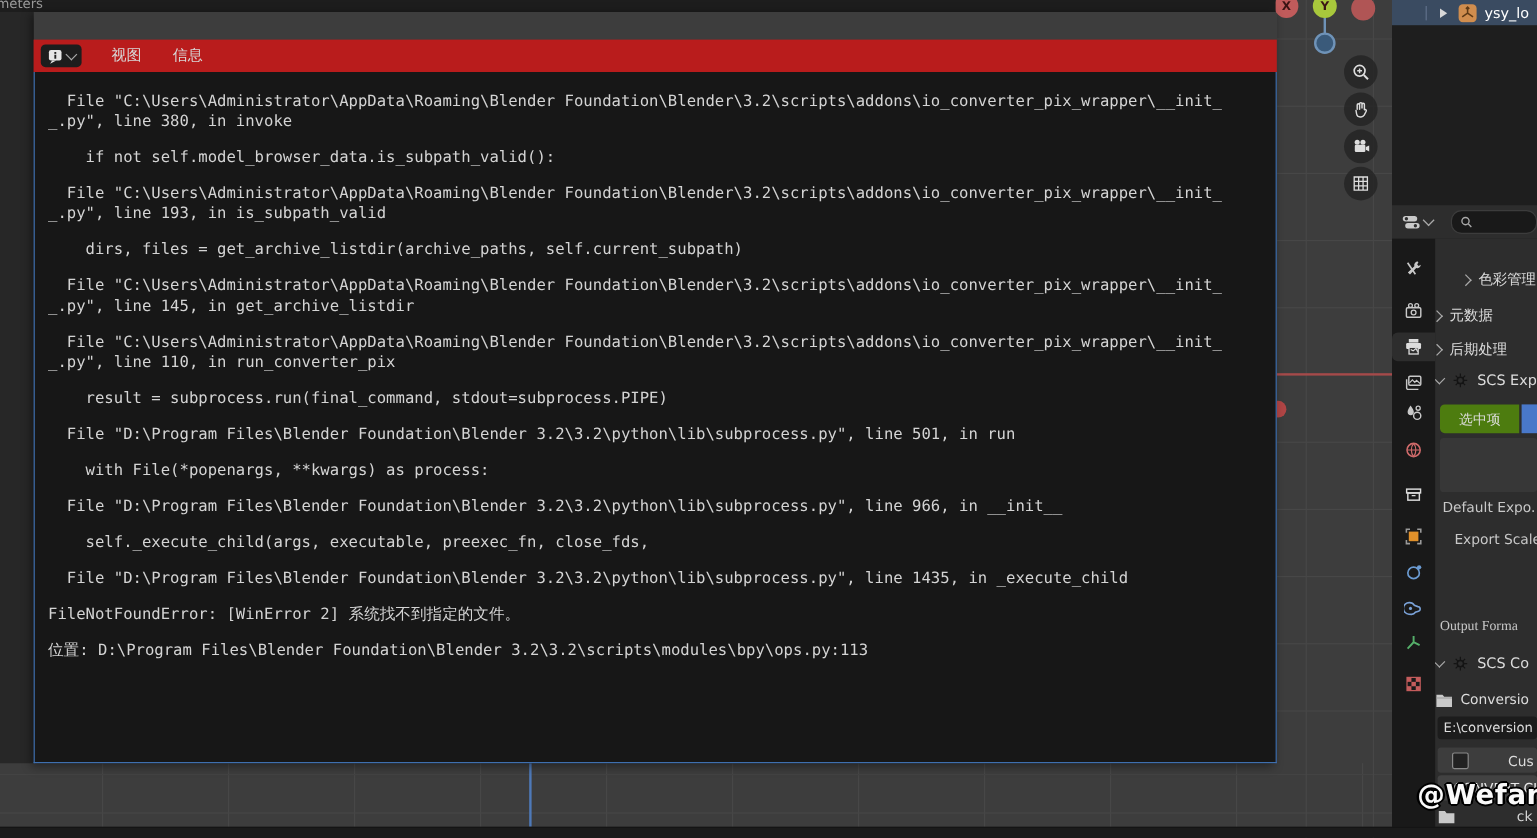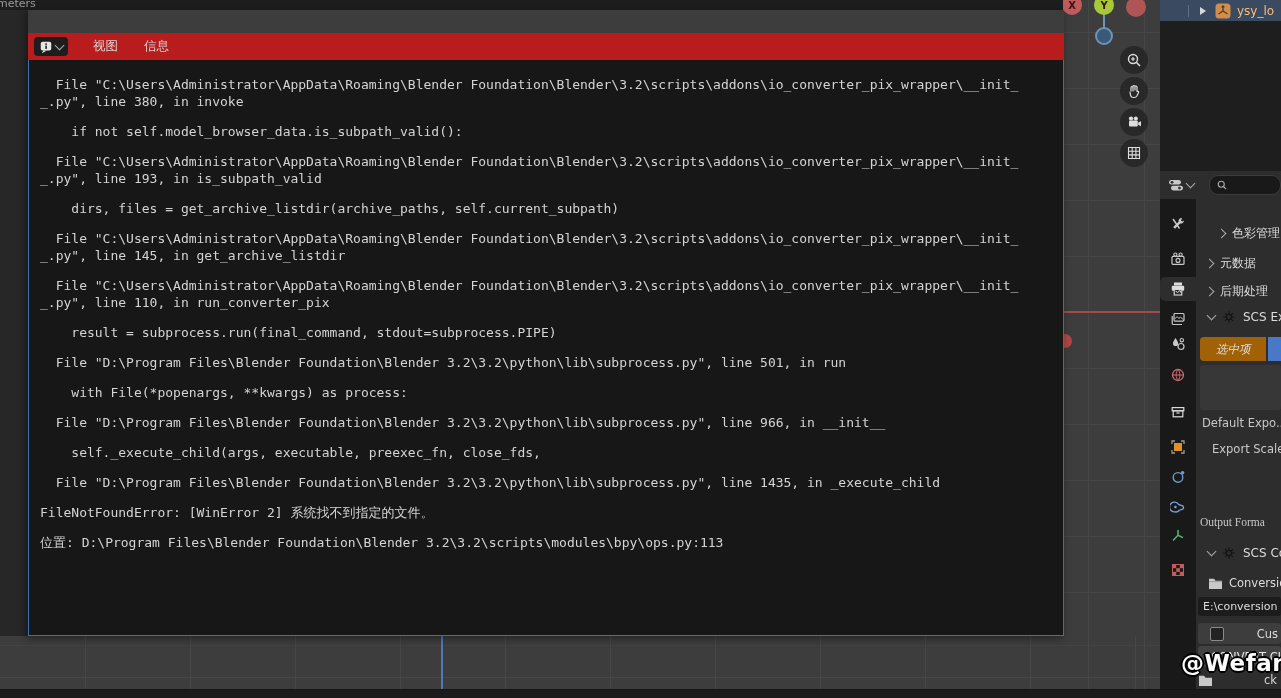--- a/index.html
+++ b/index.html
@@ -43,35 +43,35 @@
            border:1px solid #3f6fae;border-top:none;padding:3px 0 0 11px;overflow:hidden;}
   .ln{white-space:pre;font-family:"DejaVu Sans Mono","Liberation Mono",monospace;font-size:13px;
       color:#d4d4d4;height:17px;line-height:17px;}
   .ln.e{margin-top:13px;}
   
   .rightcol{position:absolute;left:1160px;top:0;width:121px;height:690px;background:#1e1e1e;z-index:3;overflow:hidden;}
   .outrow{position:absolute;left:0;top:0;right:0;height:21px;background:#3a4b61;display:flex;align-items:center;}
   .outrow .sep{width:1px;height:12px;background:#60708a;margin-left:28px;}
   .tri{width:0;height:0;border-left:6px solid #d8d8d8;border-top:4px solid transparent;border-bottom:4px solid transparent;margin-left:11px;}
   .axesbadge{width:16px;height:16px;margin-left:9px;flex:none;}
-  .outrow .lbl{margin-left:6px;font-size:12px;color:#fdba74;white-space:nowrap;}
+  .outrow .lbl{margin-left:6px;font-size:12px;color:#ffffff;white-space:nowrap;}
   .propshdr{position:absolute;left:0;top:171px;right:0;height:28px;background:#2d2d2d;display:flex;align-items:center;padding-left:6px;box-sizing:border-box;}
   .searchbox{margin-left:13px;flex:1;height:18px;border-radius:9px;background:#191919;border:1px solid #3c3c3c;
              display:flex;align-items:center;padding-left:6px;min-width:0;}
   .propsbody{position:absolute;left:0;top:199px;right:0;bottom:0;display:flex;}
   .tabstrip{width:36px;background:#191919;position:relative;flex:none;}
   .tslot{position:absolute;left:0;width:36px;height:24px;display:flex;align-items:center;justify-content:center;}
   .tslot.active{background:#2d2d2d;border-radius:5px 0 0 5px;}
   .pcontent{flex:1;background:#2d2d2d;position:relative;overflow:hidden;}
-  .prow{position:absolute;left:0;right:0;height:28px;display:flex;align-items:center;padding-left:12px;gap:7px;
+  .prow{position:absolute;left:0;right:0;height:28px;display:flex;align-items:center;padding-left:0;gap:7px;
         font-size:12px;color:#dcdcdc;white-space:nowrap;}
   .plabel{position:absolute;left:0;right:0;height:16px;line-height:16px;font-size:11.5px;color:#c8c8c8;white-space:nowrap;}
   .tabrow{position:absolute;left:4px;right:0;height:24px;display:flex;}
-  .seltab{width:68px;background:#a16207;border-radius:4px 0 0 4px;display:flex;align-items:center;justify-content:center;
-          font-size:11.5px;color:#dedede;white-space:nowrap;font-style:italic;}
+  .seltab{width:68px;background:#4d7c0f;border-radius:4px 0 0 4px;display:flex;align-items:center;justify-content:center;
+          font-size:11.5px;color:#dedede;white-space:nowrap;}
   .bluetab{width:13px;margin-left:2px;background:#4978c9;border-radius:0;}
   .listbox{position:absolute;left:4px;right:0;height:45px;background:#373737;border-radius:3px;}
   .pathfield{position:absolute;left:2px;right:0;height:19px;background:#1c1c1c;border-radius:3px;
              font-size:11px;color:#dddddd;line-height:19px;padding-left:5px;white-space:nowrap;overflow:hidden;}
   .chkrow{position:absolute;left:2px;right:0;height:21px;background:#3d3d3d;border-radius:3px;display:flex;align-items:center;}
   .chkbox{width:12px;height:12px;border:1px solid #8a8a8a;border-radius:2px;background:#222;margin-left:12px;flex:none;}
   .chkrow .lbl{margin-left:auto;padding-right:3px;font-size:11.5px;color:#dcdcdc;white-space:nowrap;text-align:center;}
   .cvtbtn{position:absolute;left:2px;right:0;height:21px;background:#424242;border-radius:3px;display:flex;
           align-items:center;padding-left:13px;font-size:11.5px;color:#e8e8e8;white-space:nowrap;overflow:hidden;}
   .fragrow{position:absolute;left:2px;right:0;height:18px;display:flex;align-items:center;gap:6px;font-size:11.5px;color:#d5d5d5;}

